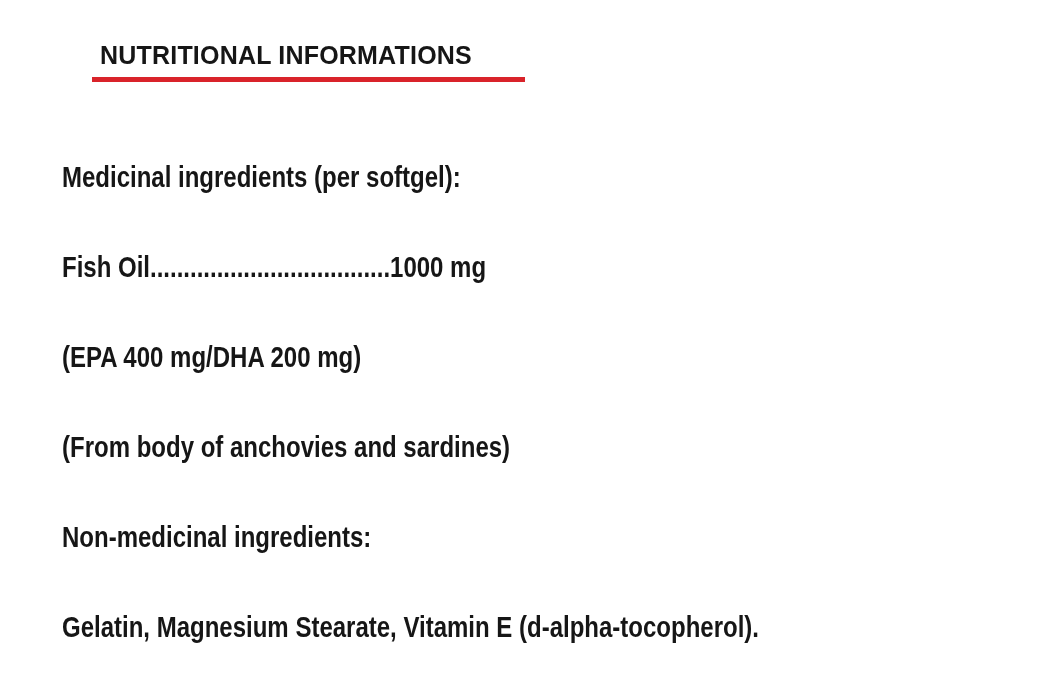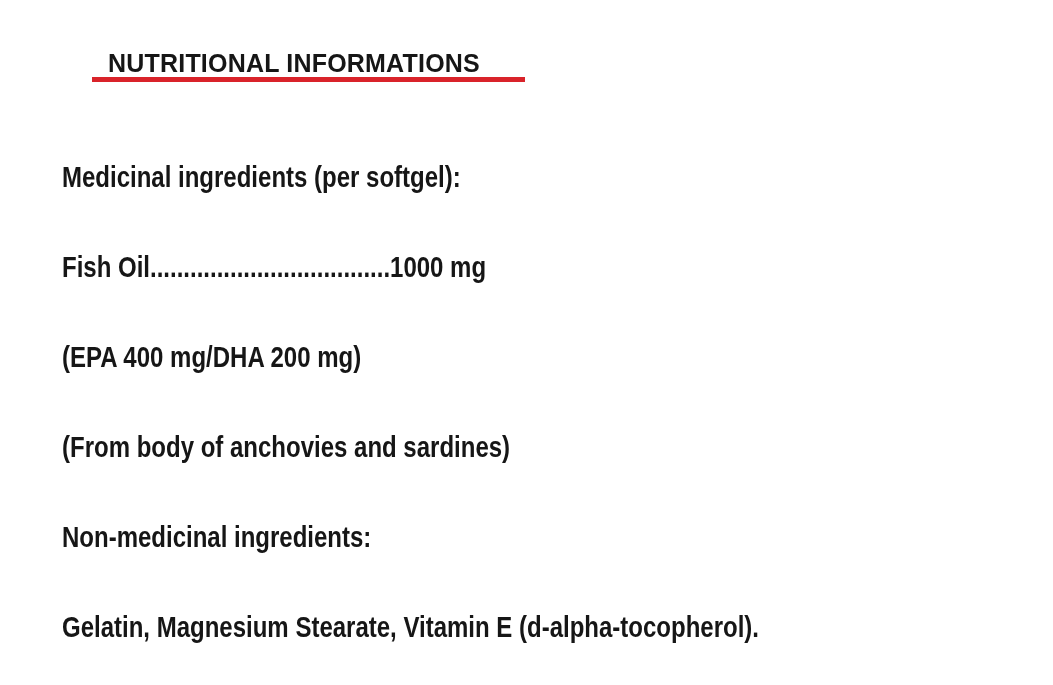--- a/index.html
+++ b/index.html
@@ -14,21 +14,21 @@
   }
   .page {
     position: relative;
     width: 1053px;
     height: 685px;
   }
   .section-title {
     position: absolute;
     left: 92px;
     top: 35px;
-    margin: 16px;
+    margin: 8px;
     font-size: 25px;
     line-height: 1;
     letter-spacing: 0.2px;
     white-space: nowrap;
   }
   .title-underline {
     position: absolute;
     left: 92px;
     top: 77px;
     width: 433px;

